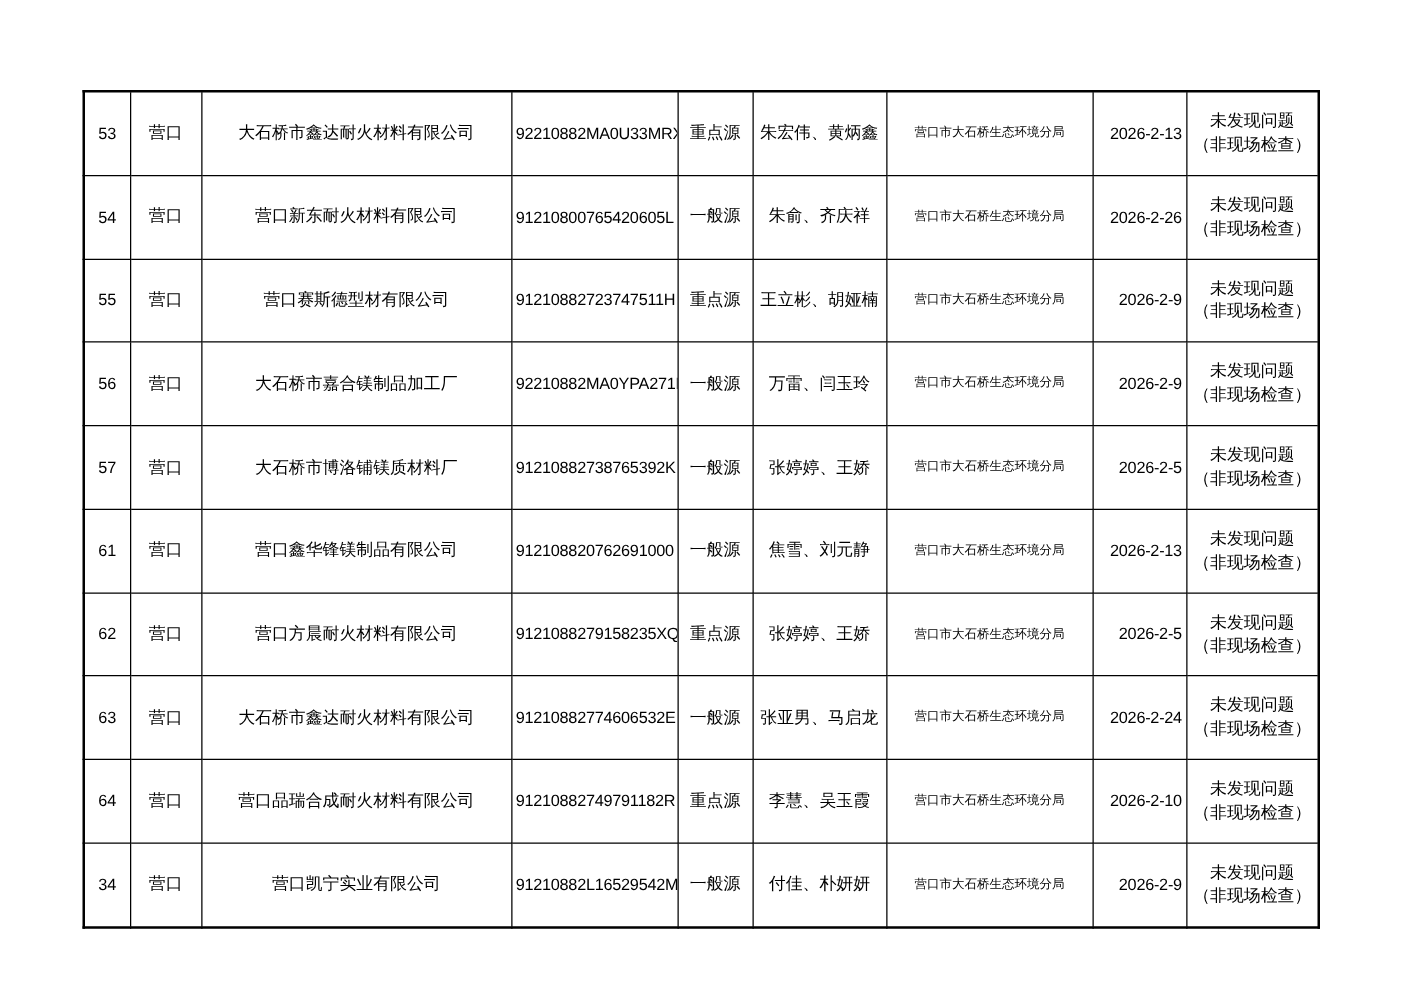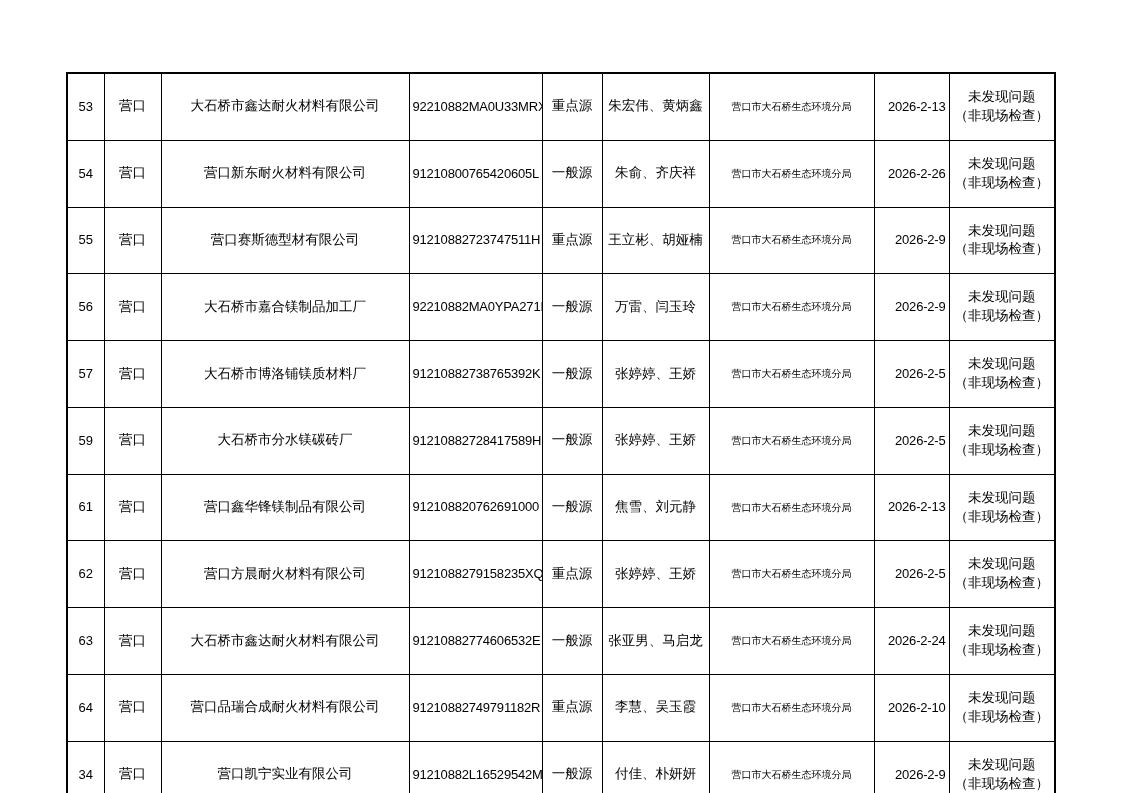--- a/index.html
+++ b/index.html
@@ -143,34 +143,20 @@
     <td class="col-inspectors">张婷婷、王娇</td>
     <td class="col-agency">营口市大石桥生态环境分局</td>
     <td class="col-date">2026-2-5</td>
     <td class="col-result">
       <div>未发现问题</div>
       <div>（非现场检查）</div>
     </td>
   </tr>
 
 
-  <tr>
-    <td class="col-no">59</td>
-    <td class="col-city">营口</td>
-    <td class="col-company">大石桥市分水镁碳砖厂</td>
-    <td class="col-code">91210882728417589H</td>
-    <td class="col-type">一般源</td>
-    <td class="col-inspectors">张婷婷、王娇</td>
-    <td class="col-agency">营口市大石桥生态环境分局</td>
-    <td class="col-date">2026-2-5</td>
-    <td class="col-result">
-      <div>未发现问题</div>
-      <div>（非现场检查）</div>
-    </td>
-  </tr>
 
 
   <tr>
     <td class="col-no">61</td>
     <td class="col-city">营口</td>
     <td class="col-company">营口鑫华锋镁制品有限公司</td>
     <td class="col-code">912108820762691000</td>
     <td class="col-type">一般源</td>
     <td class="col-inspectors">焦雪、刘元静</td>
     <td class="col-agency">营口市大石桥生态环境分局</td>

